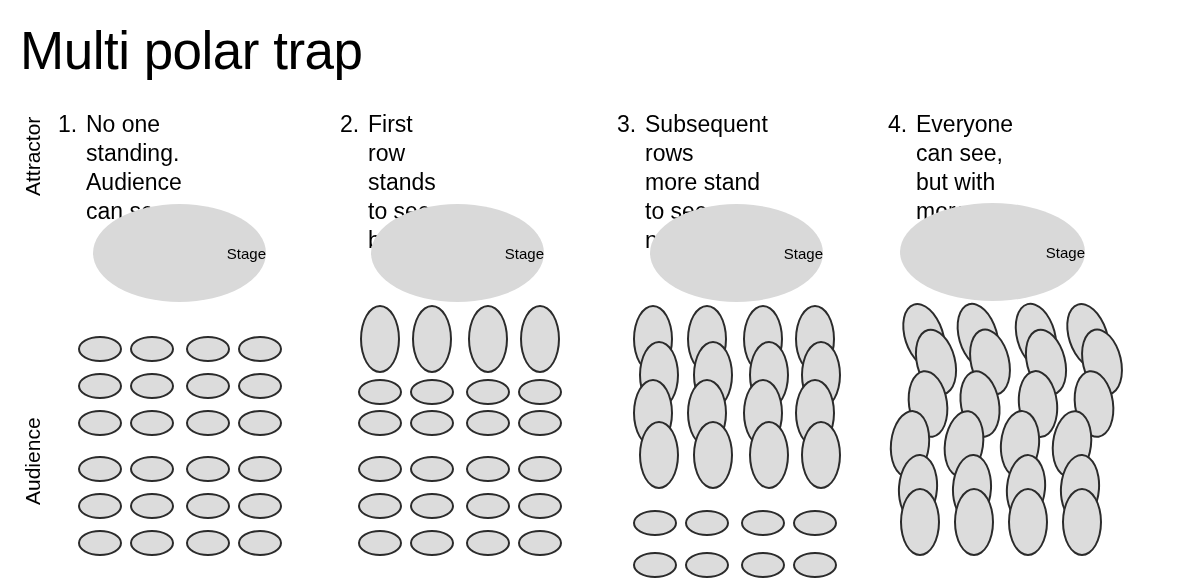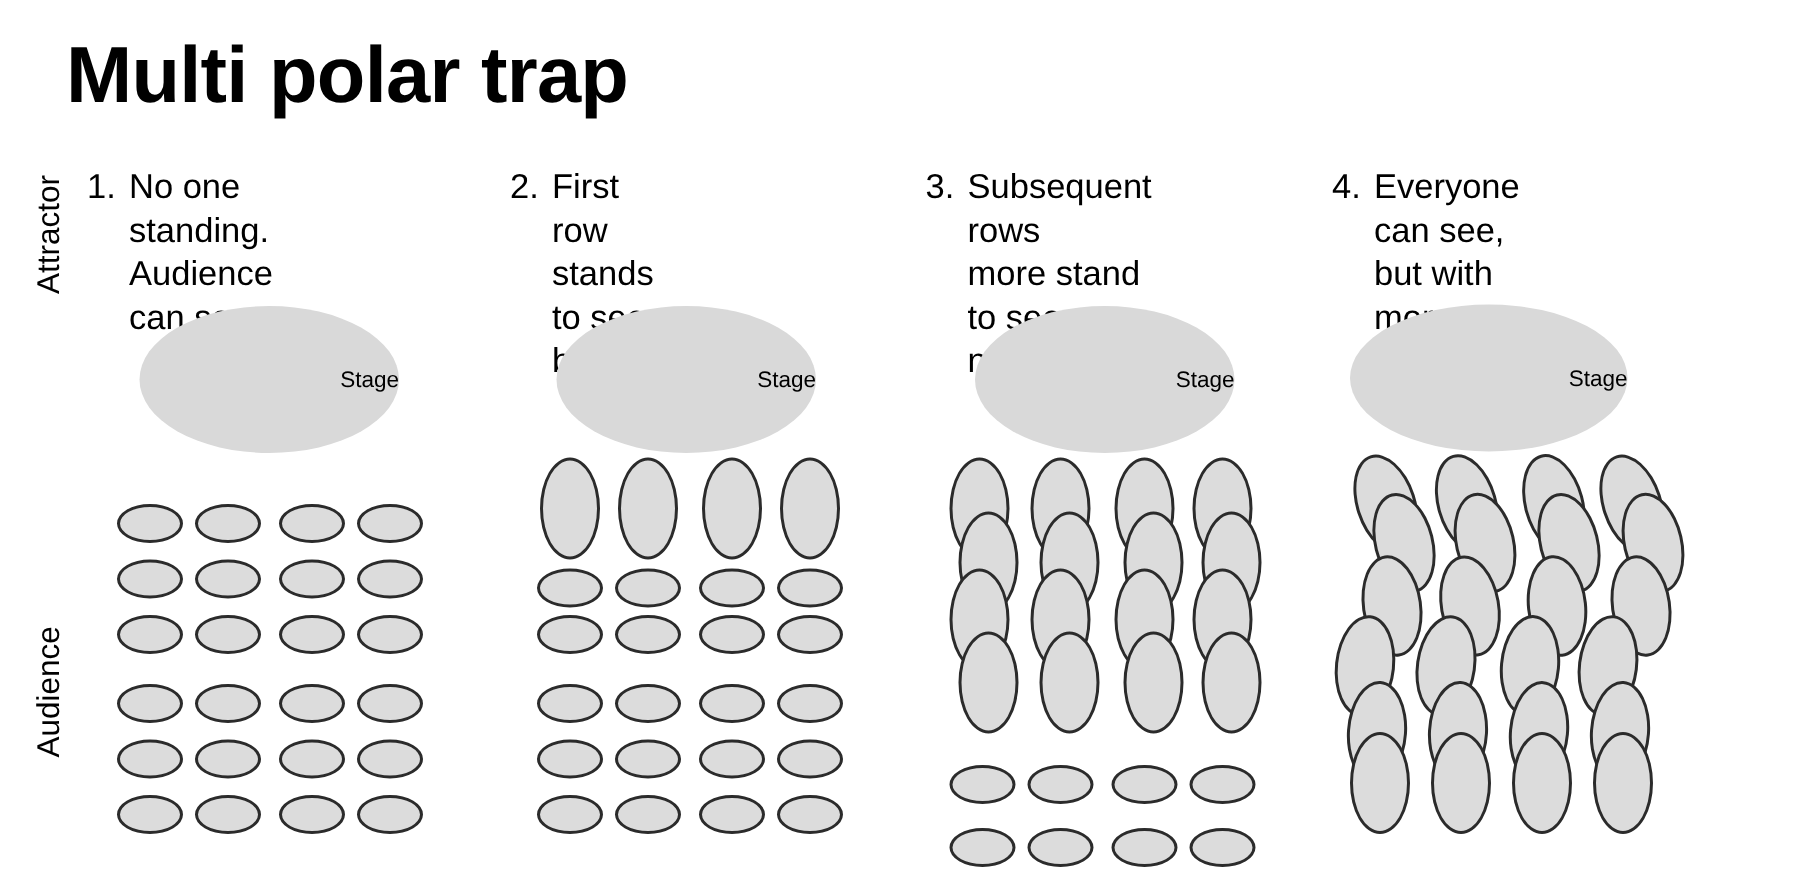--- a/index.html
+++ b/index.html
@@ -15,24 +15,23 @@
     font-family: "Liberation Sans", sans-serif;
     color: #000000;
   }
 
   #page-title {
     position: absolute;
     left: 20px;
     top: 20px;
     font-size: 53px;
     line-height: 62px;
-    font-weight: 700;
+    font-weight: 400;
     letter-spacing: -0.5px;
     white-space: nowrap;
-    margin-left: 24px;
   }
 
   
   .axis-label {
     position: absolute;
     font-size: 21px;
     line-height: 21px;
     transform-origin: left top;
     transform: rotate(-90deg);
     white-space: nowrap;

